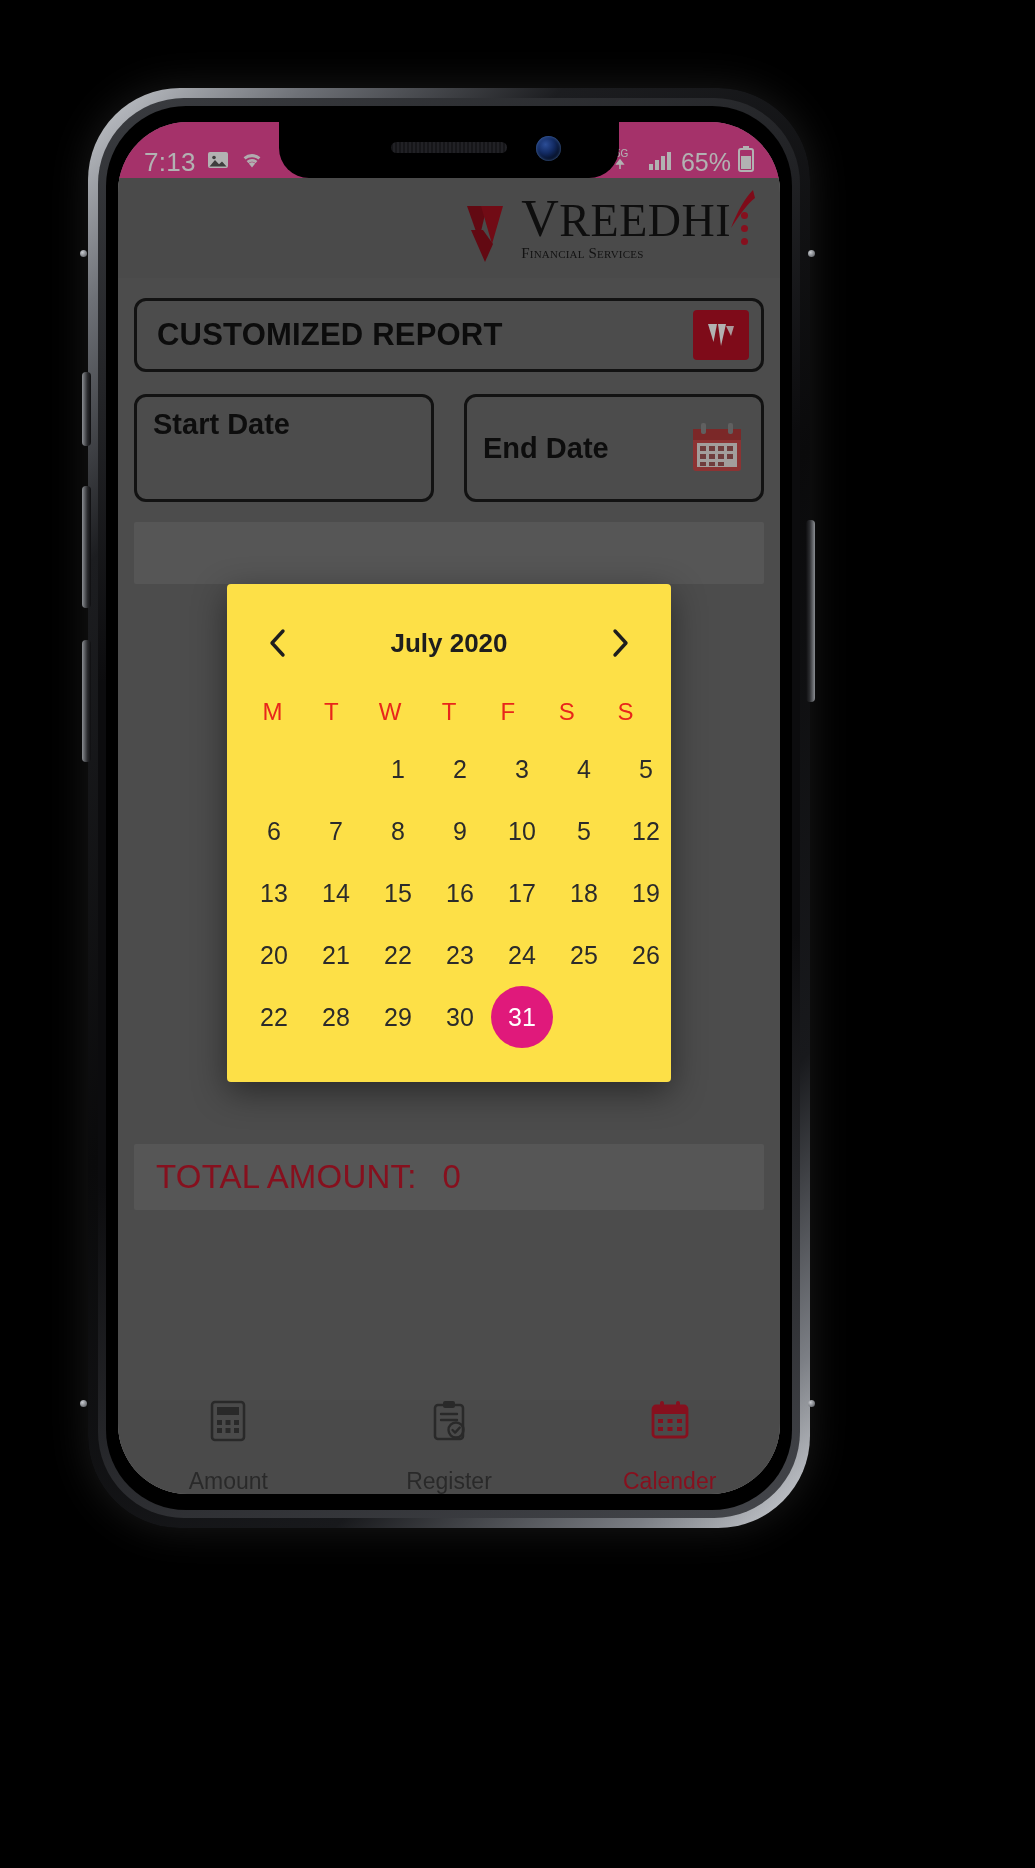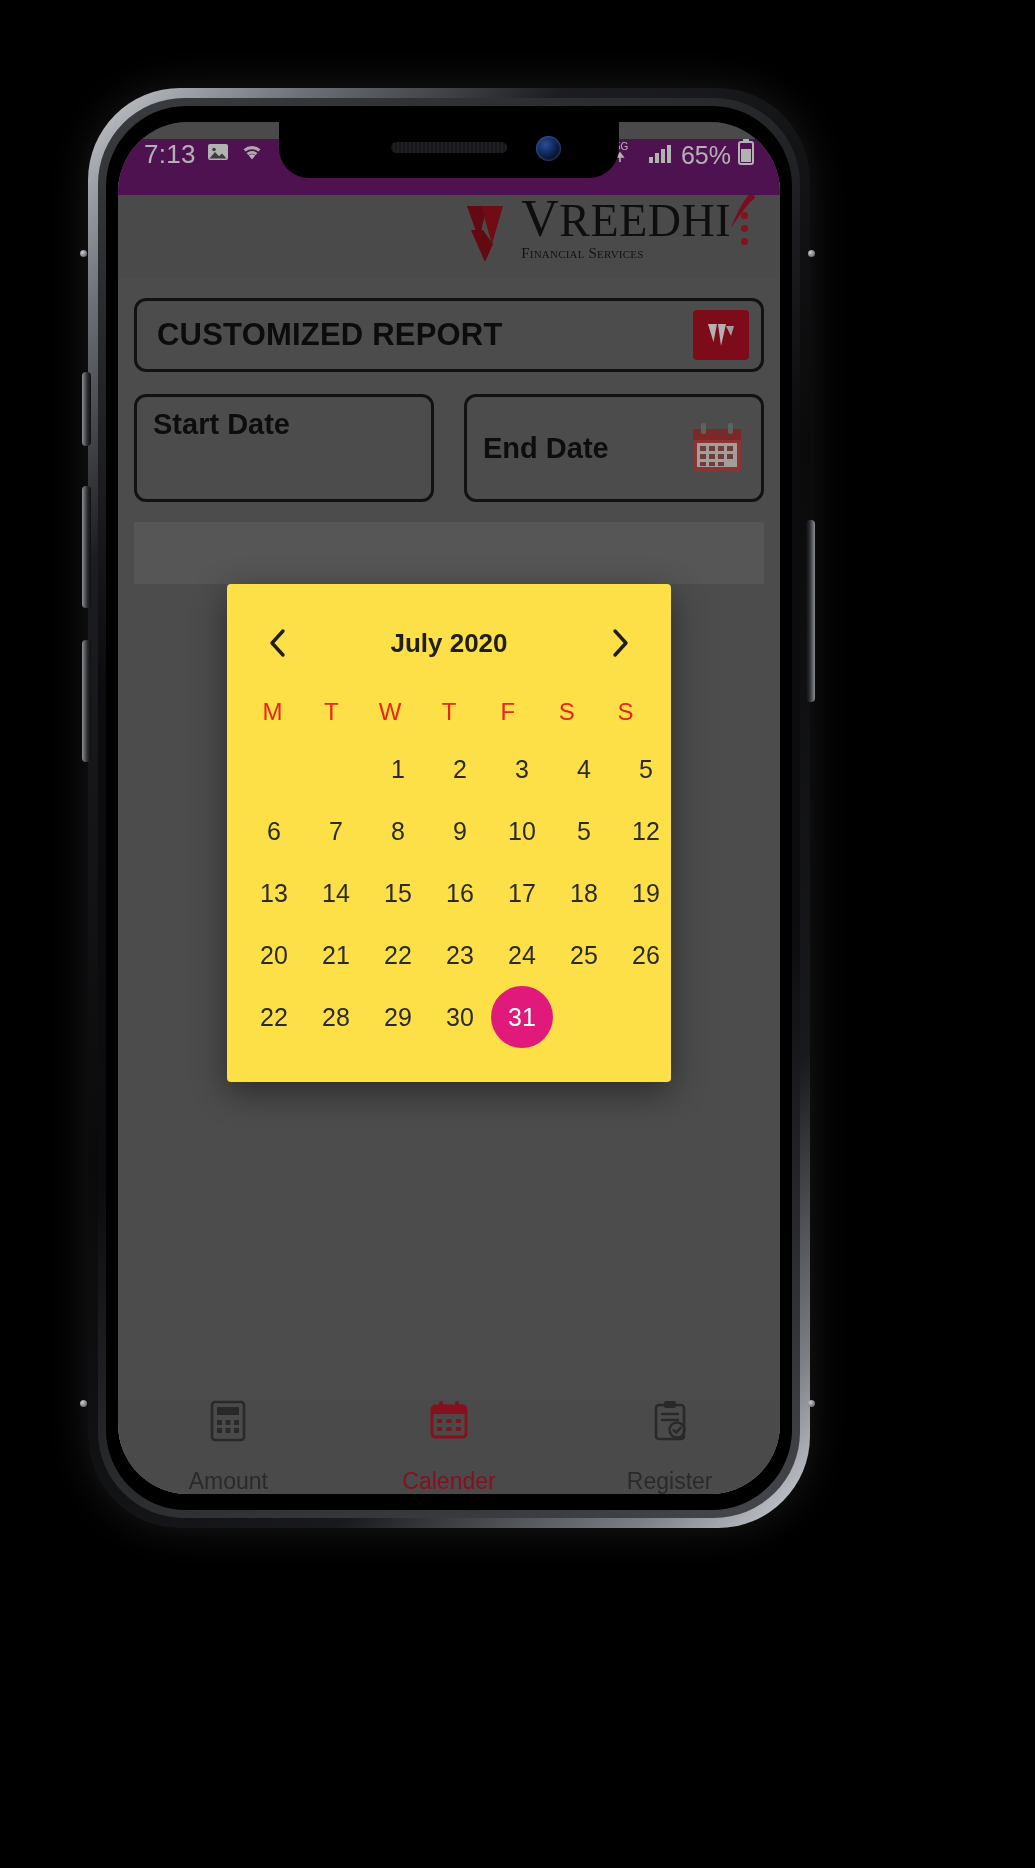--- a/index.html
+++ b/index.html
@@ -67,24 +67,24 @@
   }
   .camera {
     position: absolute; right: 58px; top: 14px;
     width: 25px; height: 25px; border-radius: 50%;
     background: radial-gradient(circle at 38% 34%, #3f6fd8 0%, #1b3e8f 38%, #07132e 72%, #000 100%);
     box-shadow: inset 0 0 3px #6fa6ff;
   }
 
   
   .statusbar {
-    position: absolute; top: 17px; left: 0; width: 100%; height: 56px;
-    display: flex; align-items: flex-start; justify-content: space-between;
+    position: absolute; top: 0; left: 0; width: 100%; height: 56px;
+    display: flex; align-items: flex-end; justify-content: space-between;
     padding: 0 26px; color: #fff; z-index: 25;
-    background: #701a75;
+    background: #ec4899;
     font-size: 25px;
   }
   .sb-left { display: flex; align-items: center; gap: 10px; }
   .sb-right { display: flex; align-items: center; gap: 7px; font-size: 25px; }
   .sb-time { font-size: 26px; letter-spacing: .3px; }
   .ico { display: inline-block; }
 
   
   .app { position: absolute; top: 56px; left: 0; width: 100%; height: 1316px; background: #6e6e6e; }
   .appbar {
@@ -329,70 +329,74 @@
                 </g>
               </svg>
             </span>
           </div>
         </div>
 
         <div class="result-bar"></div>
         <div class="spacer"></div>
       </div>
 
+      <div class="total-bar">
+        <span class="total-label">TOTAL AMOUNT:</span>
+        <span class="total-value">0</span>
+      </div>
 
       <div class="bottom-nav">
         <div class="nav-item">
           <span>
             <svg width="40" height="42" viewBox="0 0 40 42">
               <rect x="4" y="2" width="32" height="38" rx="3" fill="none" stroke="#3c3c3c" stroke-width="2.6"></rect>
               <rect x="9" y="7" width="22" height="8" fill="#3c3c3c"></rect>
               <g fill="#3c3c3c">
                 <rect x="9" y="20" width="5" height="5"></rect>
                   <rect x="17.5" y="20" width="5" height="5"></rect>
                   <rect x="26" y="20" width="5" height="5"></rect>
                 <rect x="9" y="28" width="5" height="5"></rect>
                   <rect x="17.5" y="28" width="5" height="5"></rect>
                   <rect x="26" y="28" width="5" height="5"></rect>
               </g>
             </svg>
           </span>
           <span class="nav-label">Amount</span>
+        </div>
+        <div class="nav-item">
+          <span>
+            <svg width="40" height="42" viewBox="0 0 40 42">
+              <rect x="6" y="5" width="28" height="34" rx="3" fill="none" stroke="#3c3c3c" stroke-width="2.6"></rect>
+              <rect x="14" y="1" width="12" height="7" rx="2" fill="#3c3c3c"></rect>
+              <path d="M12 14h16M12 20h16" stroke="#3c3c3c" stroke-width="2.4" stroke-linecap="round"></path>
+              <circle cx="27" cy="30" r="7.5" fill="none" stroke="#3c3c3c" stroke-width="2.4"></circle>
+              <path d="M23.5 30l2.6 2.6 4.6-5" stroke="#3c3c3c" stroke-width="2.4" fill="none" stroke-linecap="round" stroke-linejoin="round"></path>
+            </svg>
+          </span>
+          <span class="nav-label">Register</span>
         </div>
         <div class="nav-item active">
           <span>
             <svg width="40" height="42" viewBox="0 0 40 42">
               <rect x="3" y="6" width="34" height="31" rx="3" fill="none" stroke="#c0182b" stroke-width="2.8"></rect>
               <rect x="3" y="6" width="34" height="8" fill="#c0182b"></rect>
               <rect x="10" y="1" width="4" height="9" rx="2" fill="#c0182b"></rect>
               <rect x="26" y="1" width="4" height="9" rx="2" fill="#c0182b"></rect>
               <g fill="#c0182b">
                 <rect x="8" y="19" width="5" height="4"></rect>
                   <rect x="17.5" y="19" width="5" height="4"></rect>
                   <rect x="27" y="19" width="5" height="4"></rect>
                 <rect x="8" y="27" width="5" height="4"></rect>
                   <rect x="17.5" y="27" width="5" height="4"></rect>
                   <rect x="27" y="27" width="5" height="4"></rect>
               </g>
             </svg>
           </span>
           <span class="nav-label">Calender</span>
         </div>
-        <div class="nav-item">
-          <span>
-            <svg width="40" height="42" viewBox="0 0 40 42">
-              <rect x="6" y="5" width="28" height="34" rx="3" fill="none" stroke="#3c3c3c" stroke-width="2.6"></rect>
-              <rect x="14" y="1" width="12" height="7" rx="2" fill="#3c3c3c"></rect>
-              <path d="M12 14h16M12 20h16" stroke="#3c3c3c" stroke-width="2.4" stroke-linecap="round"></path>
-              <circle cx="27" cy="30" r="7.5" fill="none" stroke="#3c3c3c" stroke-width="2.4"></circle>
-              <path d="M23.5 30l2.6 2.6 4.6-5" stroke="#3c3c3c" stroke-width="2.4" fill="none" stroke-linecap="round" stroke-linejoin="round"></path>
-            </svg>
-          </span>
-          <span class="nav-label">Register</span>
-        </div>
       </div>
     </div>
 
     <div class="scrim"></div>
 
     <div class="dialog">
       <div class="dlg-header">
         <span class="chev">
           <svg width="22" height="30" viewBox="0 0 22 30">
             <path d="M16 3 L5 15 L16 27" fill="none" stroke="#1e1e1e" stroke-width="3.4" stroke-linecap="round" stroke-linejoin="round"></path>

